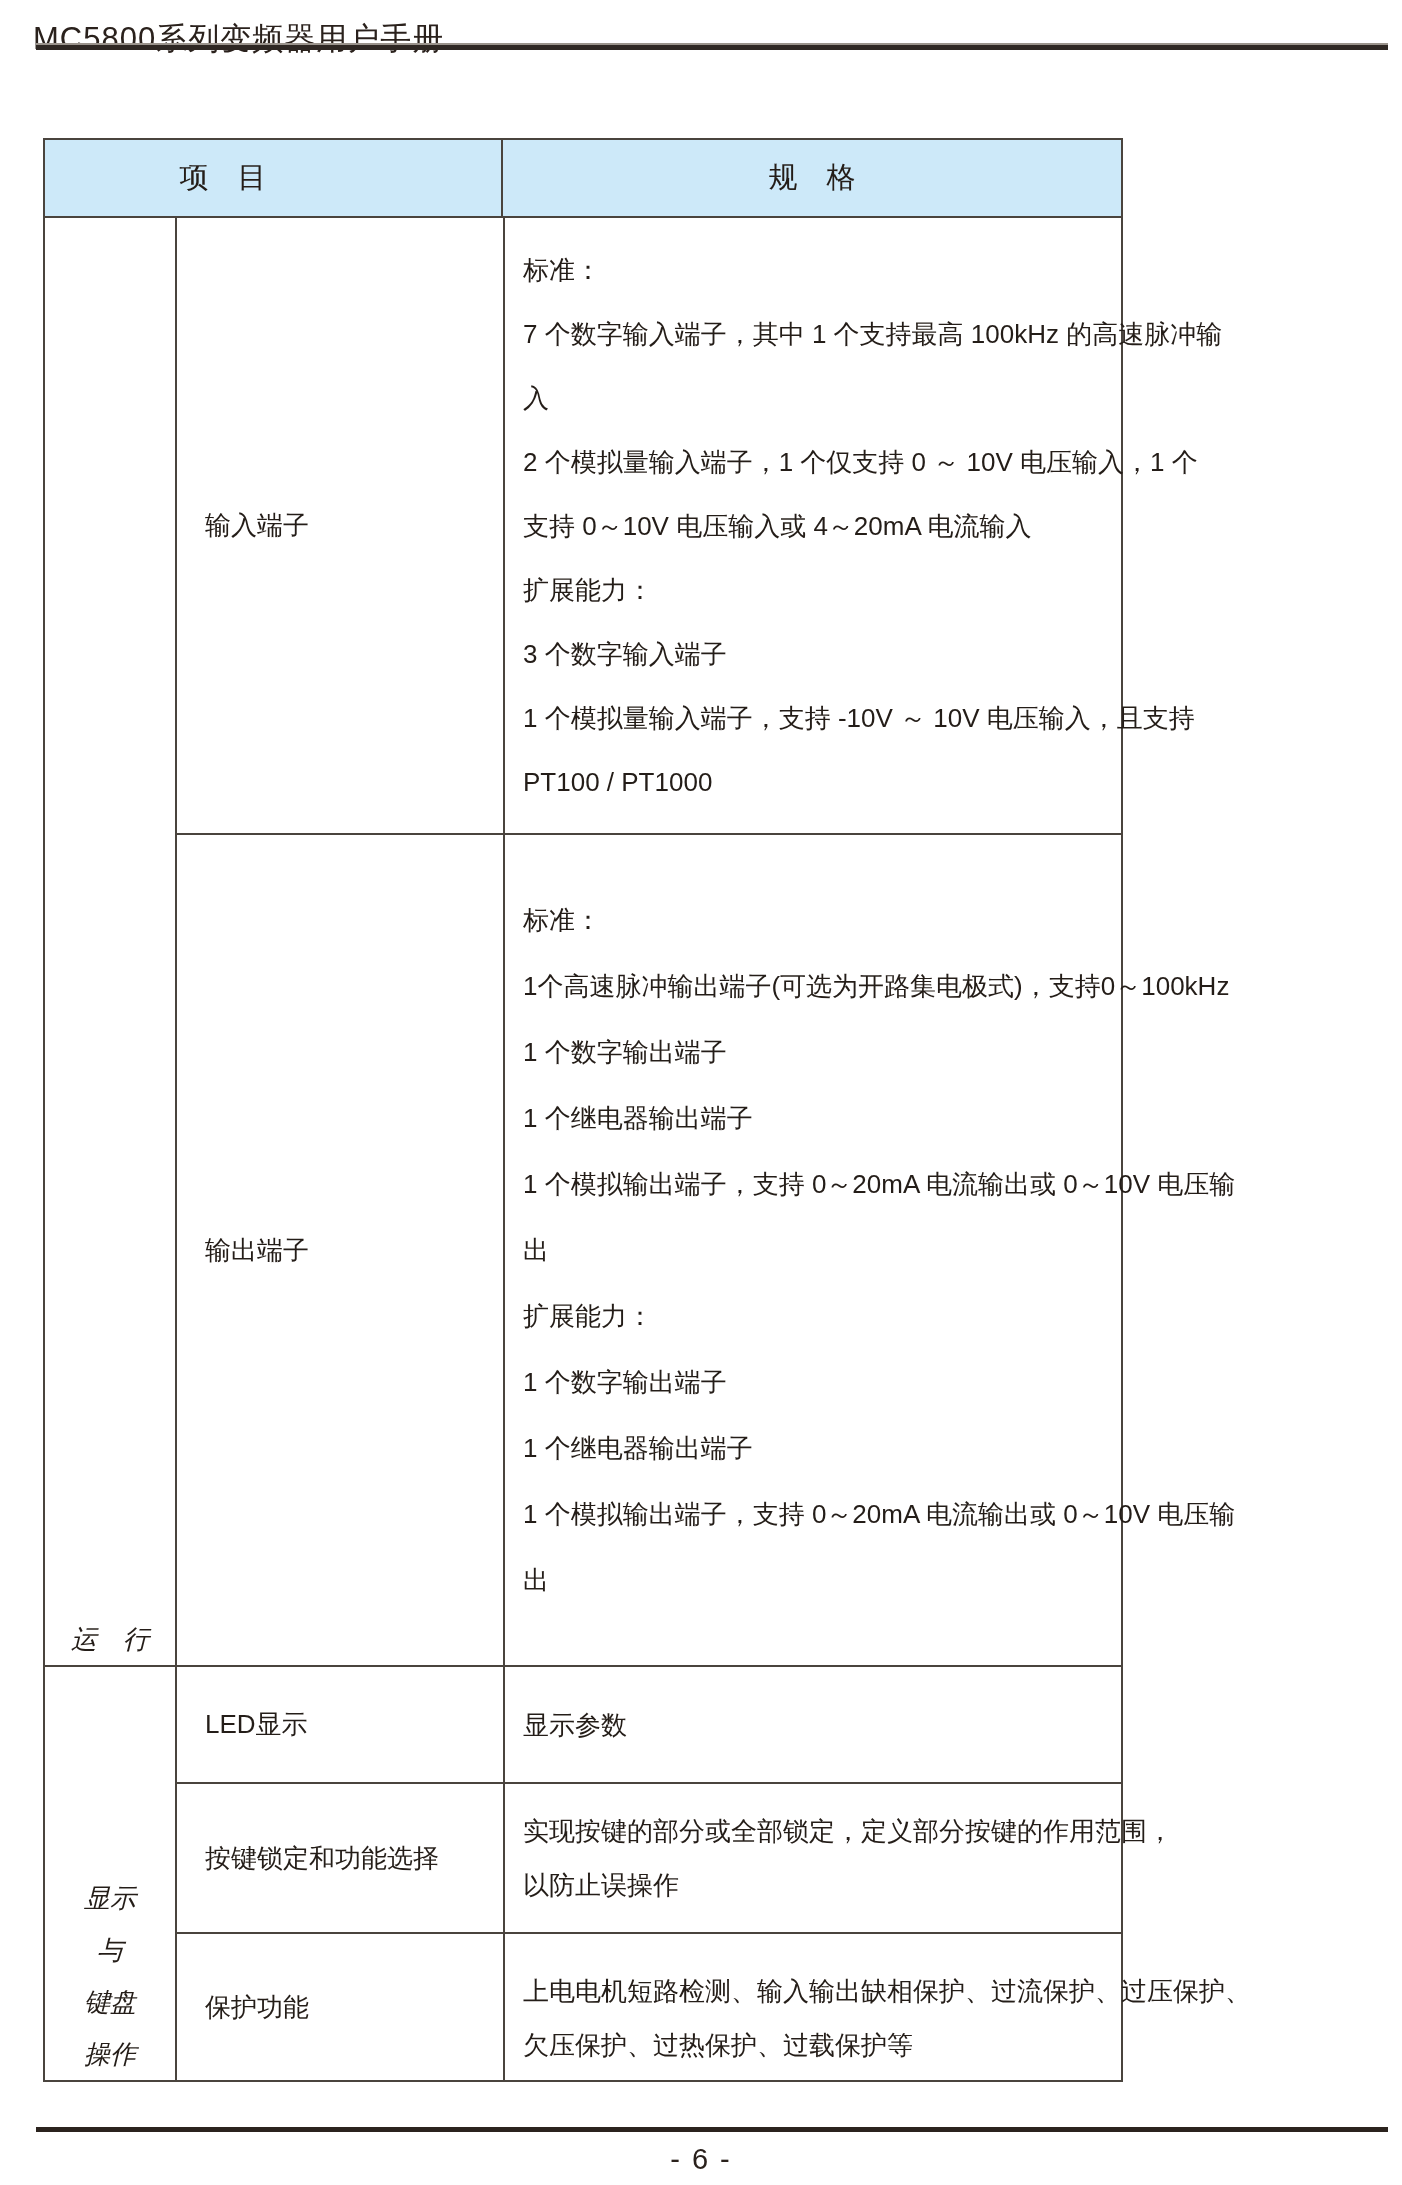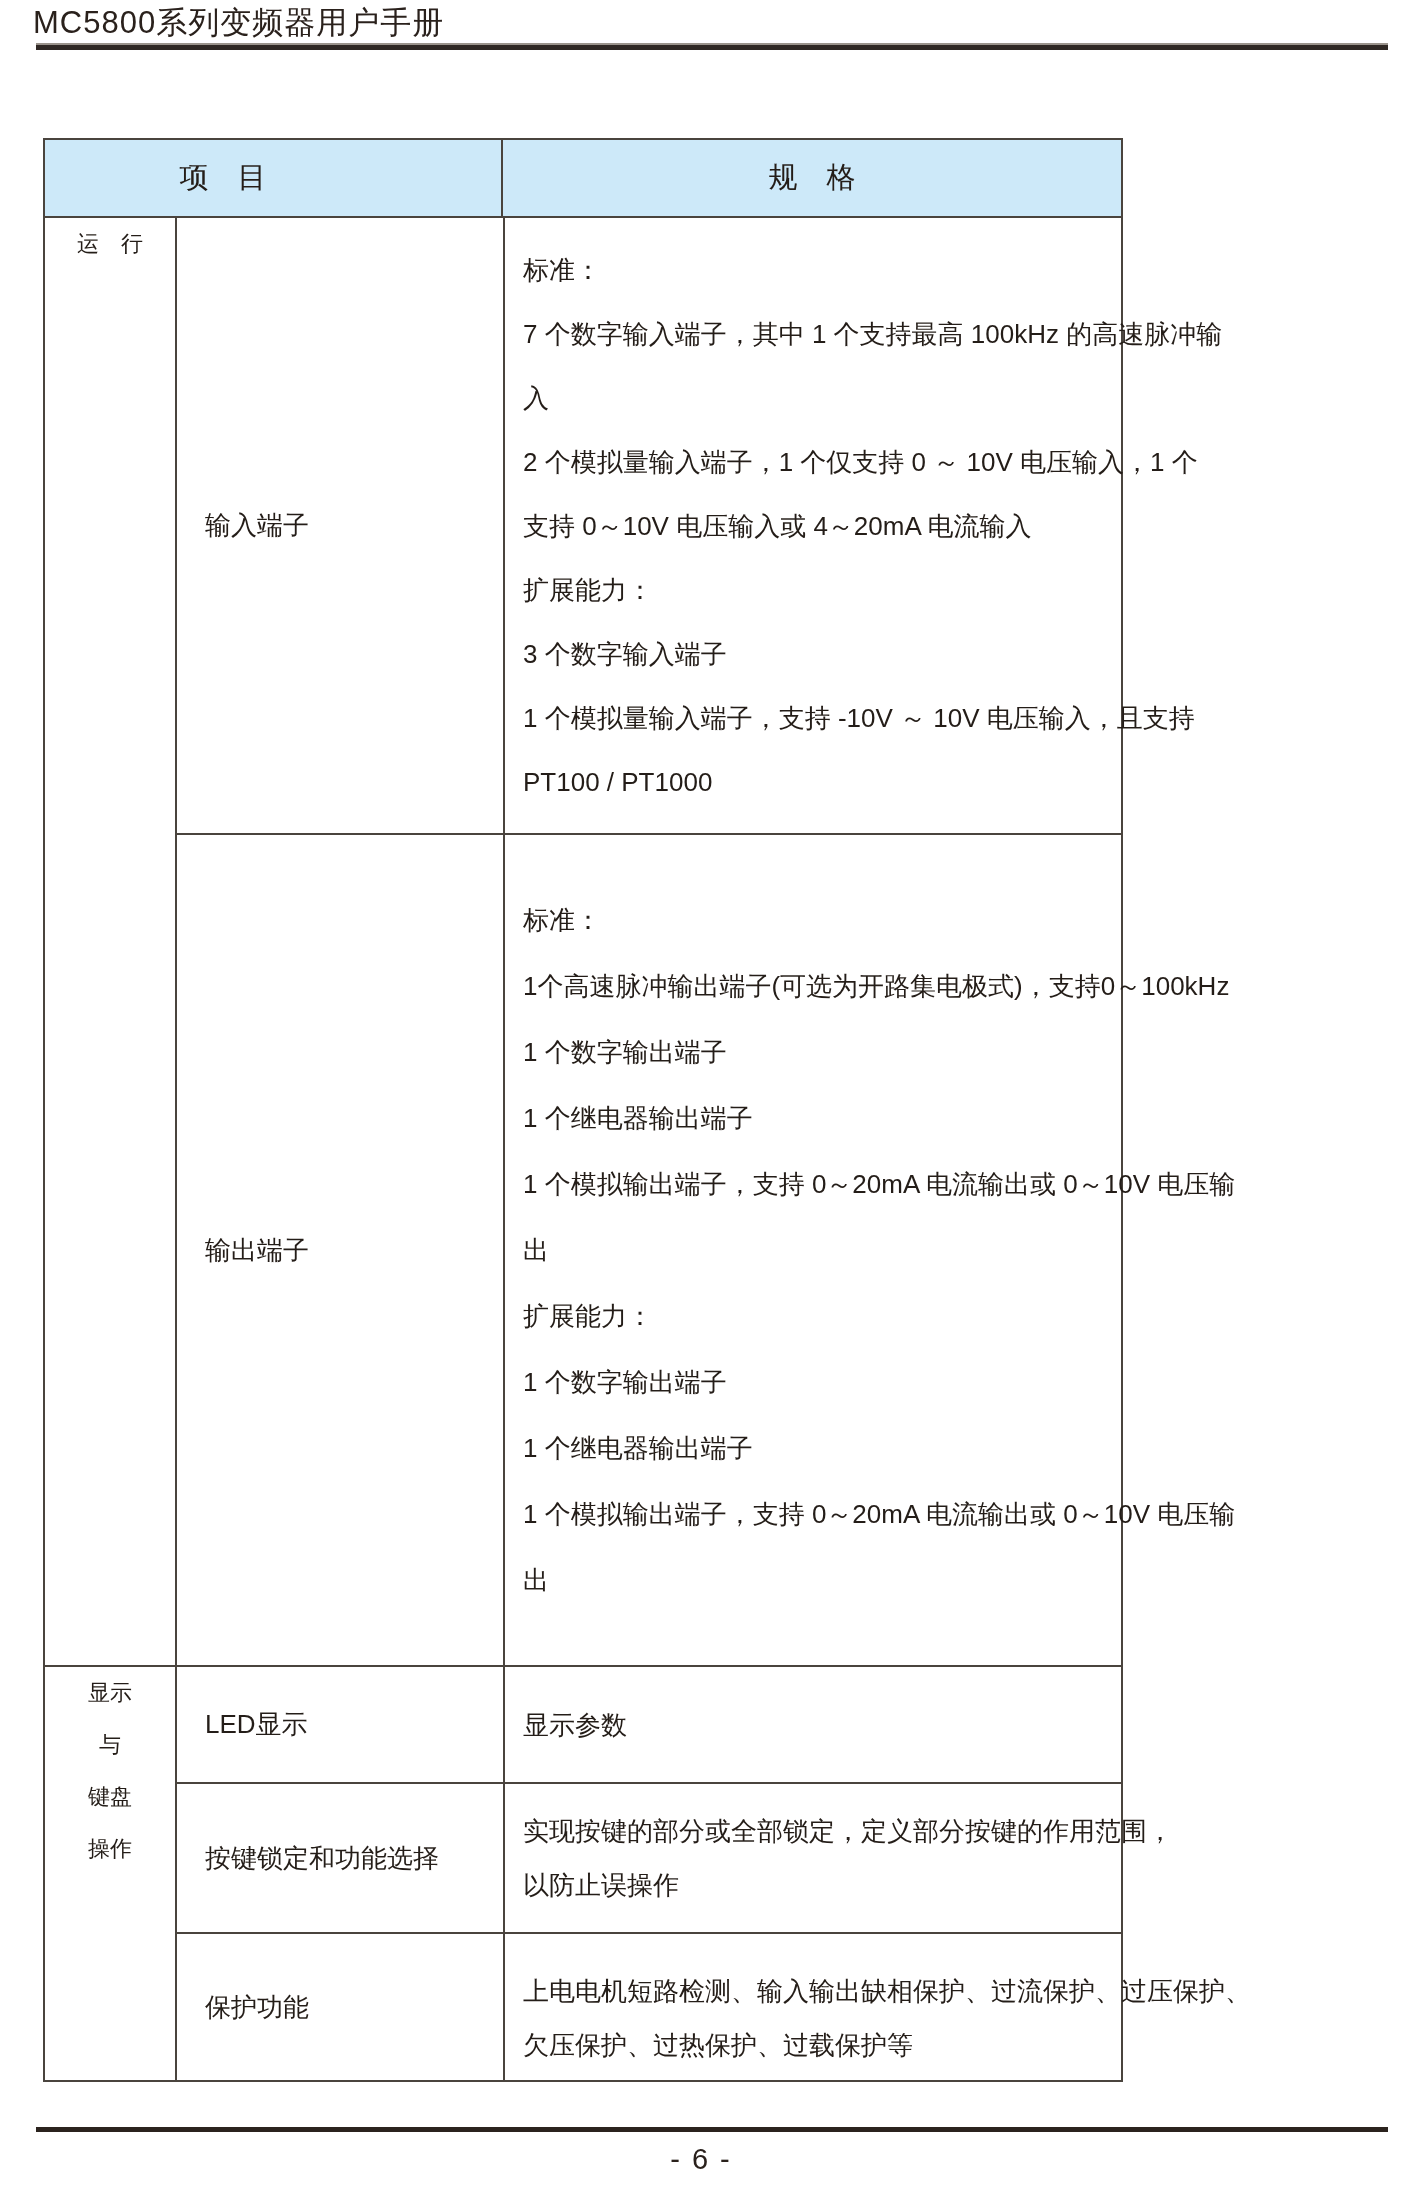--- a/index.html
+++ b/index.html
@@ -2,21 +2,21 @@
 <html style="--header-bg: #cde9f9;"><head>
 <meta charset="utf-8">
 <style>
   * { margin:0; padding:0; box-sizing:border-box; }
   html,body { background:#ffffff; }
   .page {
     position:relative; width:1402px; height:2185px; background:#ffffff;
     font-family:"Liberation Sans", sans-serif; color:#241d18; overflow:hidden;
   }
   .doc-header-title {
-    position:absolute; left:33px; top:2px; font-size:31px; letter-spacing:1px;
+    position:absolute; left:33px; top:18px; font-size:31px; letter-spacing:1px;
     color:#2a211c; white-space:nowrap;
   }
   .doc-header-rule {
     position:absolute; left:36px; top:43px; width:1352px; height:7px;
     border-top:2px solid #9a938c; background:#2f2824;
   }
   .spec-table {
     position:absolute; left:43px; top:138px; width:1080px; height:1944px;
     border:2px solid #4a443e; display:flex; flex-direction:column;
   }
@@ -29,22 +29,22 @@
     display:flex; align-items:center; justify-content:center; padding-right:100px;
   }
   .th-spec { flex:1; display:flex; align-items:center; justify-content:center; }
 
   .table-body { flex:1; display:flex; flex-direction:column; min-height:0; }
   .section { display:flex; border-bottom:2px solid #4a443e; min-height:0; }
   .section:last-child { border-bottom:none; flex:1; }
   .sec-0 { flex:0 0 1449px; }
 
   .col-a {
-    flex:0 0 132px; border-right:2px solid #4a443e; font-size:22px;
-    display:flex; flex-direction:column; align-items:center; justify-content:flex-start;
+    flex:0 0 132px; border-right:2px solid #4a443e; font-size:26px;
+    display:flex; flex-direction:column; align-items:center; justify-content:flex-end;font-style:italic;
   }
   .group-line { line-height:52px; white-space:nowrap; }
 
   .rows-col { flex:1; display:flex; flex-direction:column; min-width:0; }
   .row { display:flex; border-bottom:2px solid #4a443e; min-height:0; }
   .row:last-child { border-bottom:none; flex:1; }
   .row-h617 { flex:0 0 617px; }
   .row-h117 { flex:0 0 117px; }
   .row-h150 { flex:0 0 150px; }
   .row-fill { flex:1; }

